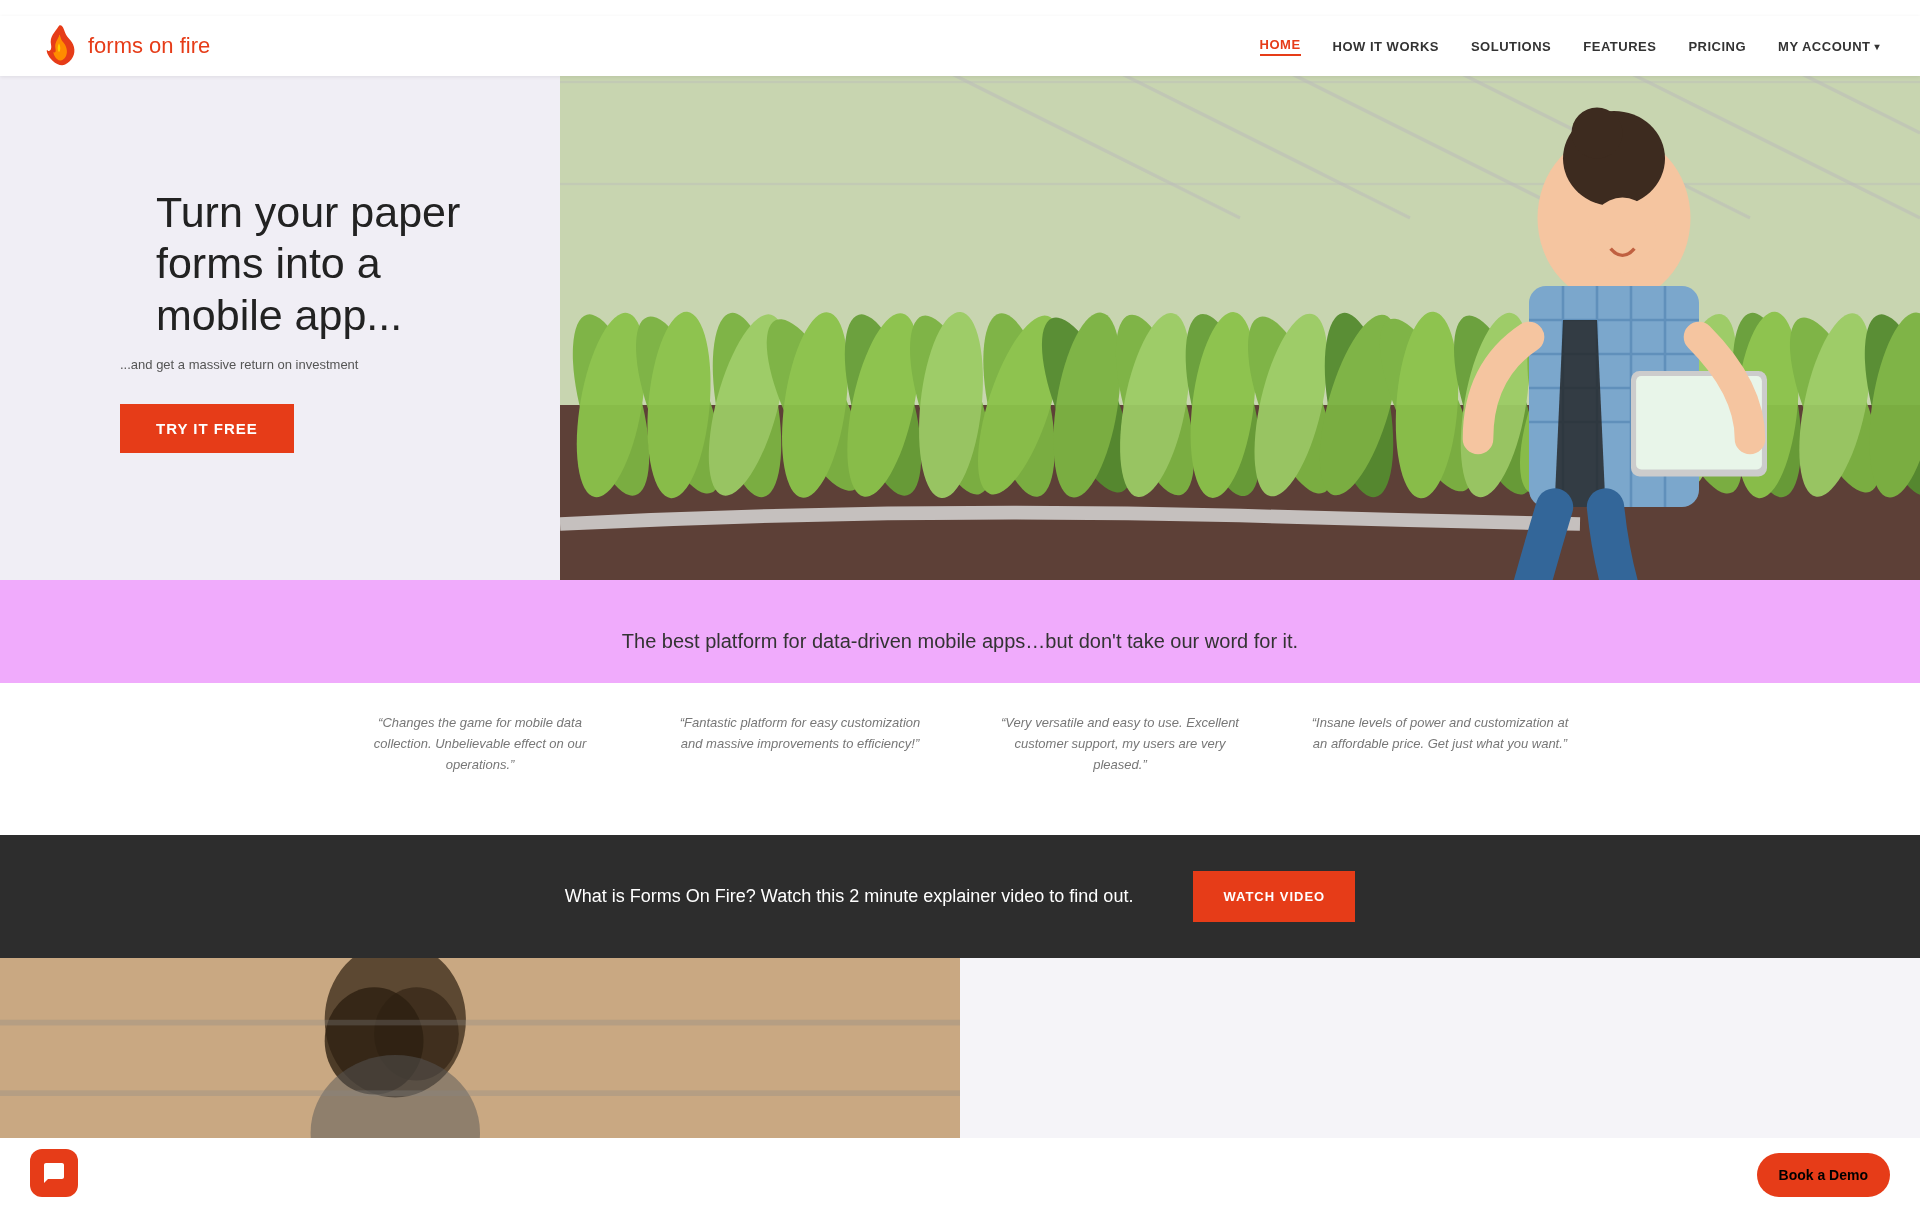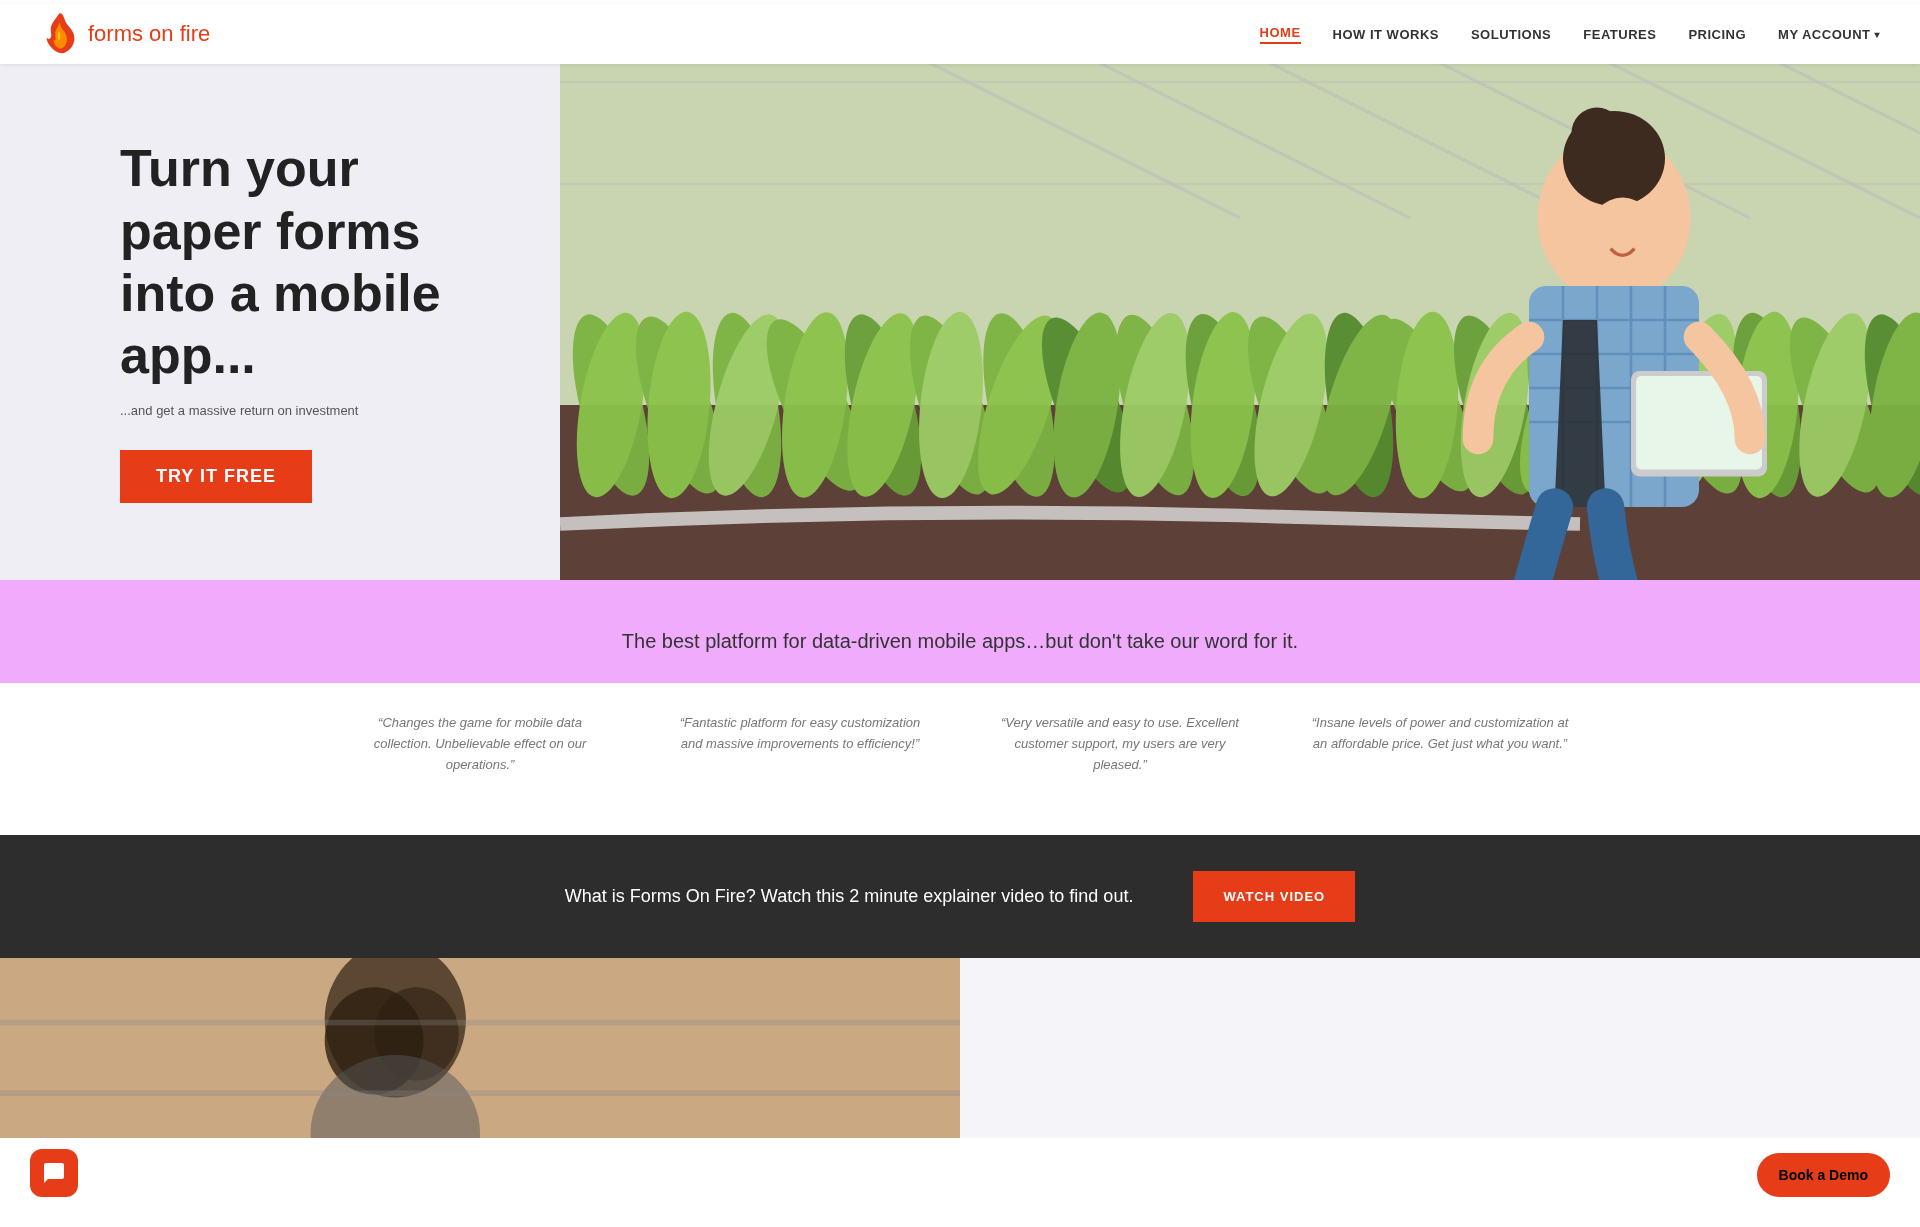--- a/index.html
+++ b/index.html
@@ -1,21 +1,21 @@
 <!DOCTYPE html>
 <html><head>
   <meta charset="utf-8">
   <style>
     * { margin: 0; padding: 0; box-sizing: border-box; }
     body { font-family: 'Arial', sans-serif; overflow-x: hidden; }
 
     
     header {
       position: fixed;
-      top: 4px; left: 0; right: 0;
+      top: 16px; left: 0; right: 0;
       height: 60px;
       background: #fff;
       display: flex;
       align-items: center;
       justify-content: space-between;
       padding: 0 40px;
       z-index: 100;
       box-shadow: 0 1px 4px rgba(0,0,0,0.08);
     }
     .logo {
@@ -70,36 +70,37 @@
       background: #f0eef5;
     }
     .hero-left {
       flex: 0 0 560px;
       display: flex;
       flex-direction: column;
       justify-content: center;
       padding: 60px 60px 60px 120px;
     }
     .hero-title {
-      font-size: 52px;
-      font-weight: 700;
+      font-size: 43px;
+      font-weight: 400;
       color: #222;
       line-height: 1.2;
       margin-bottom: 16px;
+      margin-left: 36px;
     }
     .hero-subtitle {
       font-size: 13px;
       color: #555;
       margin-bottom: 32px;
     }
     .try-btn {
       display: inline-block;
       background: #e63c18;
       color: #fff;
-      font-size: 18px;
+      font-size: 15px;
       font-weight: 700;
       letter-spacing: 1px;
       padding: 16px 36px;
       border: none;
       cursor: pointer;
       text-transform: uppercase;
       width: fit-content;
     }
 
     .hero-right {

